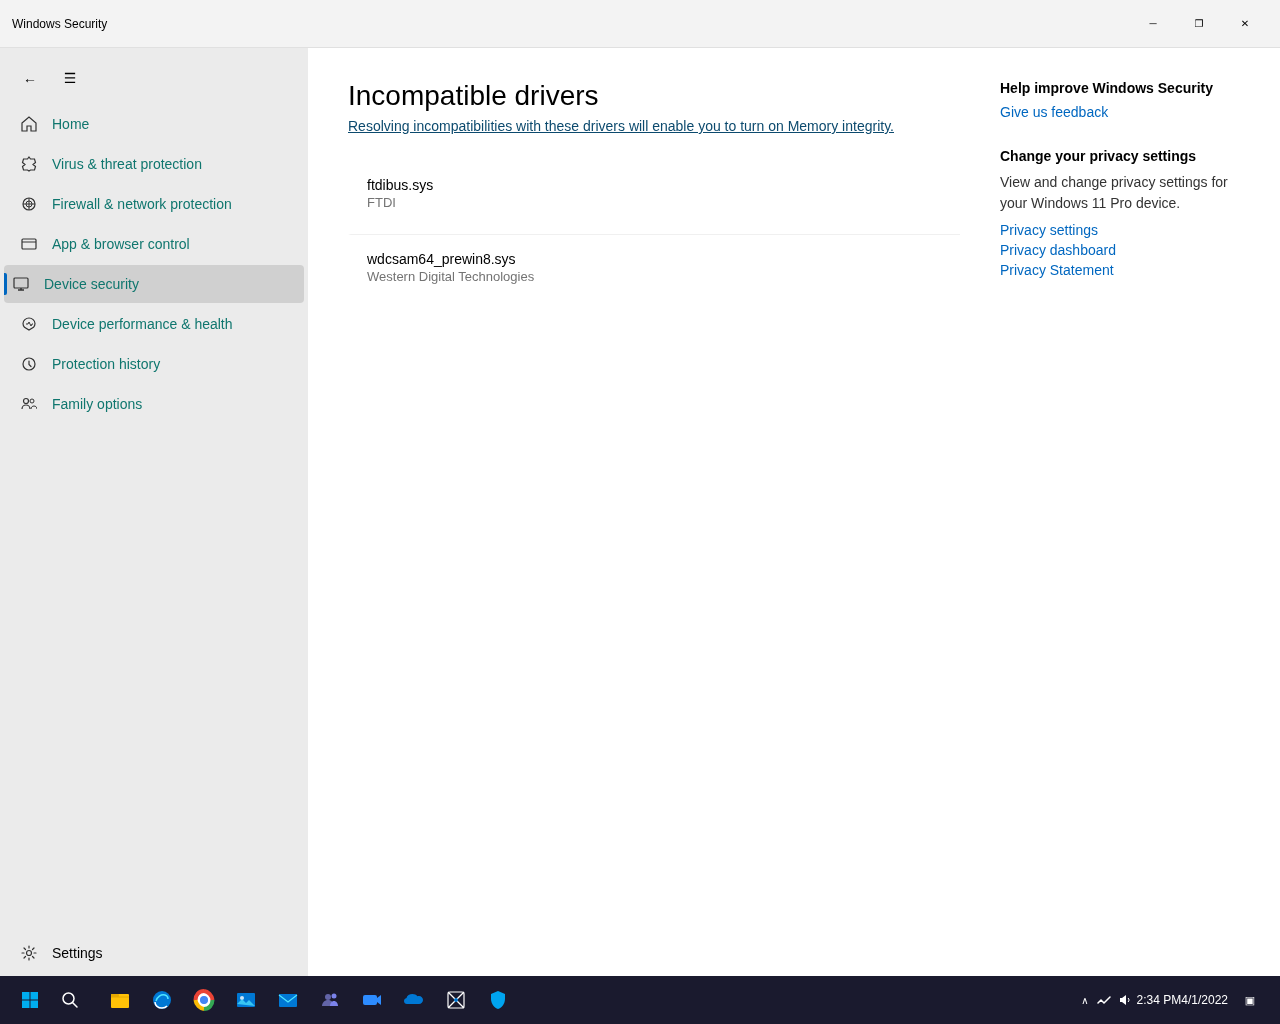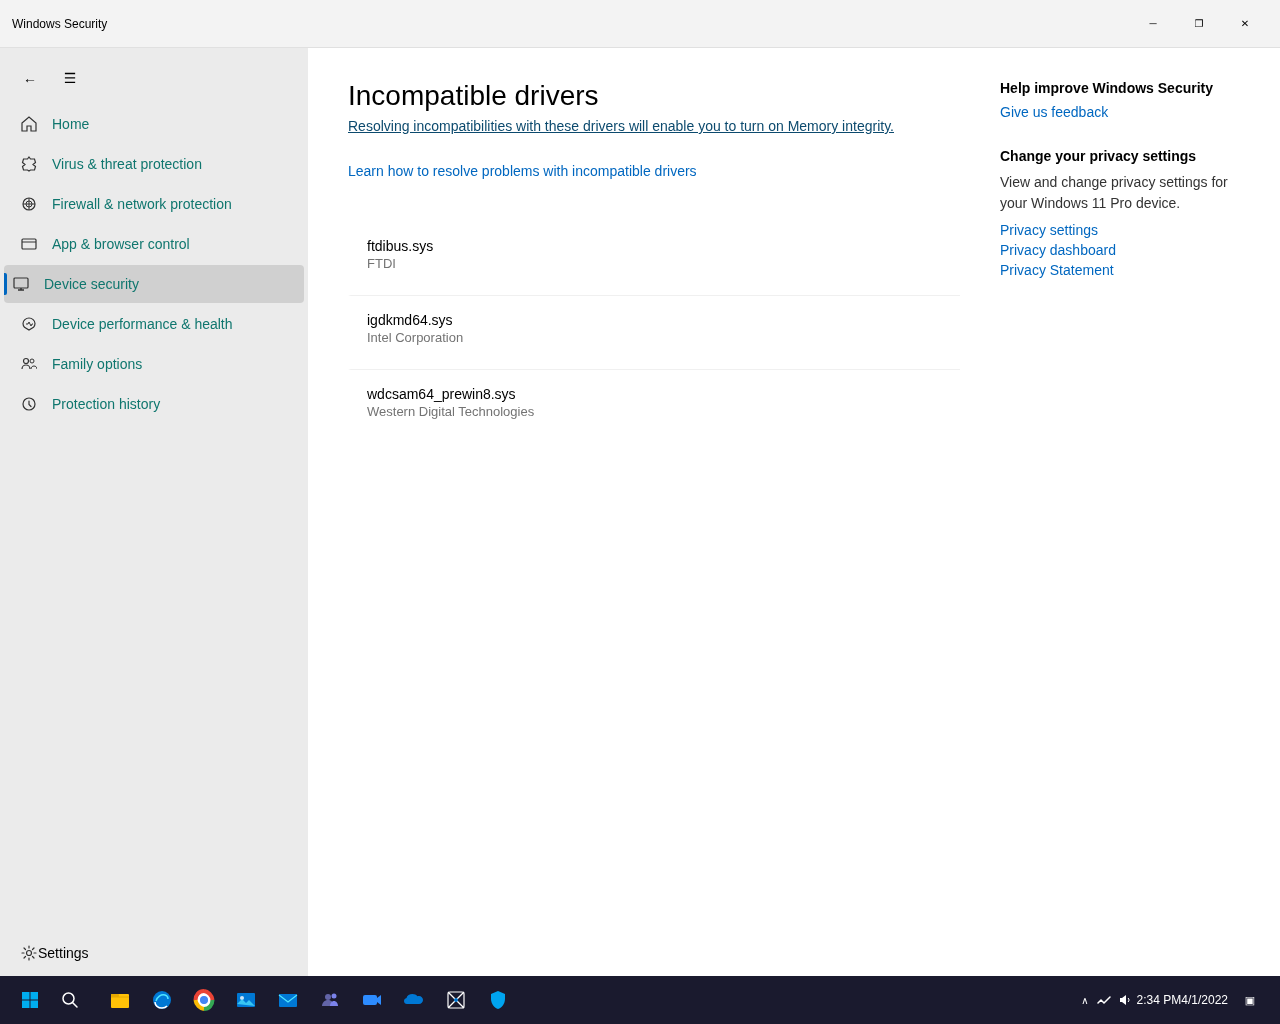--- a/index.html
+++ b/index.html
@@ -122,20 +122,21 @@
       justify-content: center;
       flex-shrink: 0;
       font-size: 15px;
     }
     .nav-label { font-size: 14px; }
 
     .sidebar-spacer { flex: 1; }
     .sidebar-settings {
       display: flex;
       align-items: center;
+      gap: 14px;
       padding: 10px 16px;
       cursor: pointer;
       font-size: 14px;
       color: #000;
       margin: 4px 4px;
       border-radius: 4px;
     }
 
     
     .main-content {
@@ -364,66 +365,61 @@
           <path d="M8 2C5 2 2 4.5 2 7.5c0 1.5.6 2.8 1.5 3.8L8 14l4.5-2.7C13.4 10.3 14 9 14 7.5 14 4.5 11 2 8 2z" stroke="#333" stroke-width="1.2" fill="none"></path>
           <path d="M5 8h2l1-2 2 4 1-2h1" stroke="#333" stroke-width="1" fill="none" stroke-linejoin="round"></path>
         </svg>
       </span>
       <span class="nav-label">Device performance &amp; health</span>
     </div>
 
     <div class="nav-item">
       <span class="nav-icon">
         <svg width="16" height="16" viewBox="0 0 16 16" fill="none">
+          <circle cx="8" cy="8" r="6" stroke="#333" stroke-width="1.2" fill="none"></circle>
+          <path d="M8 5v3.5l2 2" stroke="#333" stroke-width="1.2" stroke-linecap="round"></path>
+        </svg>
+      </span>
+      <span class="nav-label">Protection history</span>
+    </div>
+
+    <div class="nav-item">
+      <span class="nav-icon">
+        <svg width="16" height="16" viewBox="0 0 16 16" fill="none">
           <circle cx="5" cy="5" r="2.5" stroke="#333" stroke-width="1.2" fill="none"></circle>
           <circle cx="11" cy="5" r="2" stroke="#333" stroke-width="1" fill="none"></circle>
           <path d="M1 13c0-2.2 1.8-4 4-4s4 1.8 4 4" stroke="#333" stroke-width="1.2" fill="none"></path>
           <path d="M10 13c0-1.7 1.3-3 3-3s3 1.3 3 3" stroke="#333" stroke-width="1" fill="none"></path>
         </svg>
       </span>
       <span class="nav-label">Family options</span>
     </div>
 
-    <div class="nav-item">
-      <span class="nav-icon">
-        <svg width="16" height="16" viewBox="0 0 16 16" fill="none">
-          <circle cx="8" cy="8" r="6" stroke="#333" stroke-width="1.2" fill="none"></circle>
-          <path d="M8 5v3.5l2 2" stroke="#333" stroke-width="1.2" stroke-linecap="round"></path>
-        </svg>
-      </span>
-      <span class="nav-label">Protection history</span>
-    </div>
-
     <div class="sidebar-spacer"></div>
 
     <div class="sidebar-settings">
       <span class="nav-icon">
         <svg width="16" height="16" viewBox="0 0 16 16" fill="none">
           <circle cx="8" cy="8" r="2.5" stroke="#333" stroke-width="1.2" fill="none"></circle>
           <path d="M8 1v2M8 13v2M1 8h2M13 8h2M3 3l1.5 1.5M11.5 11.5L13 13M3 13l1.5-1.5M11.5 4.5L13 3" stroke="#333" stroke-width="1.2" stroke-linecap="round"></path>
         </svg>
       </span>
       <span>Settings</span>
     </div>
   </div>
 
   <div class="main-content">
     <div class="content-left">
       <h1 class="page-title">Incompatible drivers</h1>
       <p class="page-subtitle">Resolving incompatibilities with these drivers will enable you to turn on Memory integrity.</p>
-      <a class="learn-link" href="#">Learn how to resolve problems with incompatible drivers</a>
 
       <div class="driver-list">
         <div class="driver-item">
           <div class="driver-name">ftdibus.sys</div>
           <div class="driver-vendor">FTDI</div>
-        </div>
-        <div class="driver-item">
-          <div class="driver-name">igdkmd64.sys</div>
-          <div class="driver-vendor">Intel Corporation</div>
         </div>
         <div class="driver-item">
           <div class="driver-name">wdcsam64_prewin8.sys</div>
           <div class="driver-vendor">Western Digital Technologies</div>
         </div>
       </div>
     </div>
 
     <div class="content-right">
 

